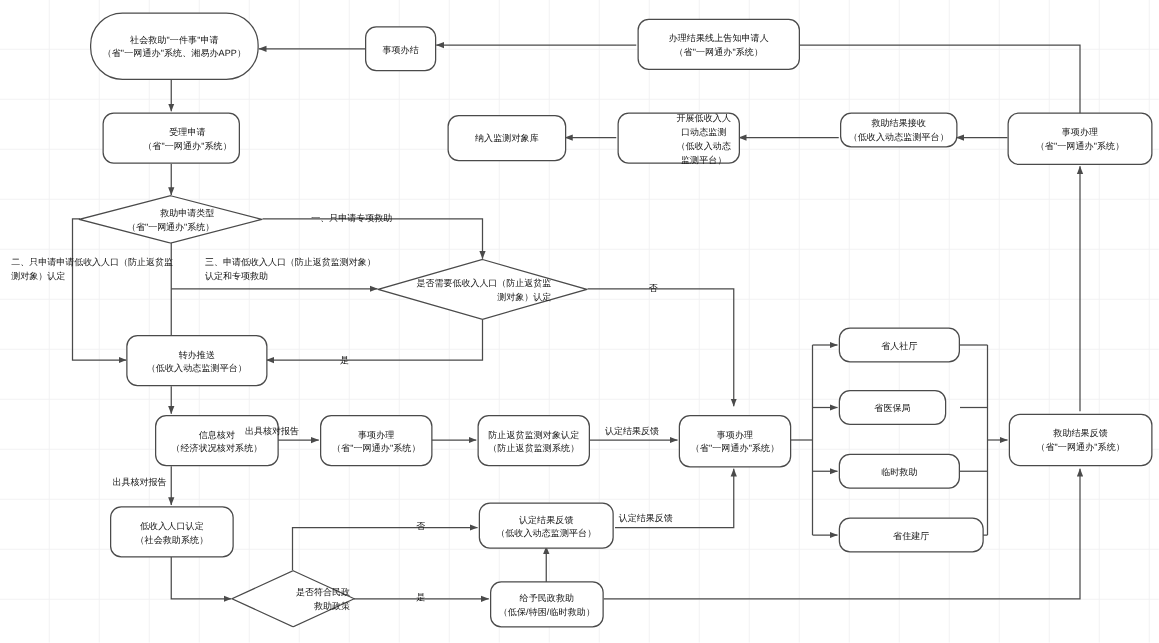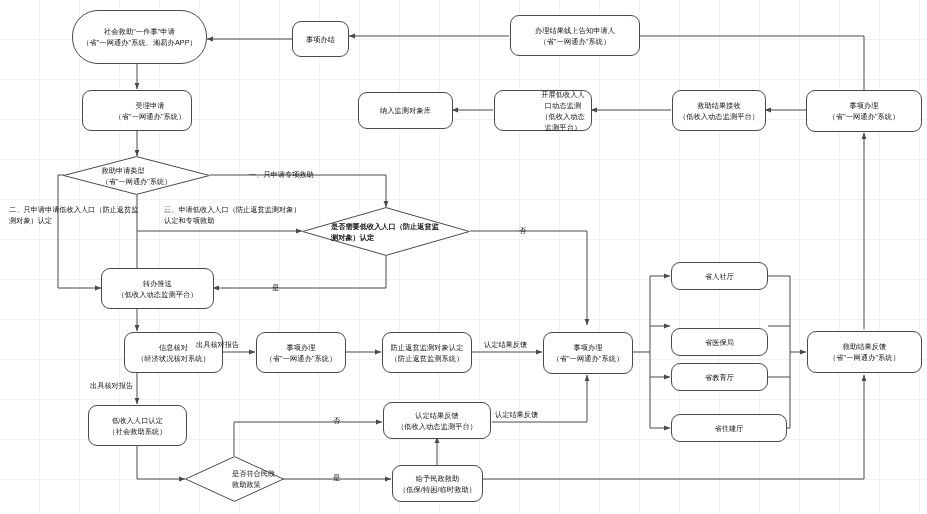--- a/index.html
+++ b/index.html
@@ -38,21 +38,21 @@
   .node.pill{border-radius:26px;}
   .diamond{
     position:absolute;
     z-index:3;
     display:flex;align-items:center;justify-content:center;
   }
   .diamond .dshape{
     position:absolute;left:0;top:0;width:100%;height:100%;
   }
   .diamond .dlabel{
-    position:relative;z-index:2;text-align:left;color:#111;
+    position:relative;z-index:2;text-align:right;color:#111;
     font-size:7.2px;line-height:11px;padding:0 4px;
   }
   .elabel{
     position:absolute;
     font-size:7.2px;
     line-height:11px;
     color:#111;
     background:transparent;
     white-space:nowrap;
     z-index:4;
@@ -153,40 +153,40 @@
 </div>
 
 <div class="node" style="left:510px;top:15px;width:130px;height:41px;">
   <span>办理结果线上告知申请人<br>（省"一网通办"系统）</span>
 </div>
 
 <div class="node" style="left:806px;top:90px;width:116px;height:42px;">
   <span>事项办理<br>（省"一网通办"系统）</span>
 </div>
 
-<div class="node" style="left:672px;top:90px;width:94px;height:41px;justify-content:center;">
+<div class="node" style="left:672px;top:90px;width:94px;height:28px;justify-content:center;">
   <span>救助结果接收<br>（低收入动态监测平台）</span>
 </div>
 
 <div class="node" style="left:494px;top:90px;width:98px;height:41px;padding-left:43px;">
   <span>开展低收入人口动态监测<br>（低收入动态监测平台）</span>
 </div>
 
 <div class="node" style="left:358px;top:92px;width:95px;height:37px;text-align:center;">
   <span>纳入监测对象库</span>
 </div>
 
 <div class="diamond" style="left:63px;top:156px;width:147px;height:39px;">
   <svg class="dshape" viewBox="0 0 147 39" preserveAspectRatio="none">
     <polygon points="73.5,0.6 146.4,19.5 73.5,38.4 0.6,19.5" fill="#ffffff" stroke="#4a4a4a" stroke-width="1"></polygon>
   </svg>
   <span class="dlabel">救助申请类型<br>（省"一网通办"系统）</span>
 </div>
 
-<div class="diamond" style="left:302px;top:207px;width:168px;height:49px;font-weight:bold;">
+<div class="diamond" style="left:302px;top:207px;width:168px;height:49px;">
   <svg class="dshape" viewBox="0 0 168 49" preserveAspectRatio="none">
     <polygon points="84,0.6 167.4,24.5 84,48.4 0.6,24.5" fill="#ffffff" stroke="#4a4a4a" stroke-width="1"></polygon>
   </svg>
   <span class="dlabel" style="width:110px;">是否需要低收入人口（防止返贫监测对象）认定</span>
 </div>
 
 <div class="node" style="left:101px;top:268px;width:113px;height:41px;">
   <span>转办推送<br>（低收入动态监测平台）</span>
 </div>
 
@@ -221,25 +221,25 @@
   <span>认定结果反馈<br>（低收入动态监测平台）</span>
 </div>
 
 <div class="node" style="left:392px;top:465px;width:91px;height:37px;">
   <span>给予民政救助<br>（低保/特困/临时救助）</span>
 </div>
 
 <div class="node" style="left:671px;top:262px;width:97px;height:28px;">
   <span>省人社厅</span>
 </div>
-<div class="node" style="left:671px;top:328px;width:97px;height:28px;">
+<div class="node" style="left:671px;top:312px;width:86px;height:28px;">
   <span>省医保局</span>
 </div>
 <div class="node" style="left:671px;top:363px;width:97px;height:28px;">
-  <span>省教育厅</span>
+  <span>临时救助</span>
 </div>
 <div class="node" style="left:671px;top:414px;width:116px;height:28px;">
   <span>省住建厅</span>
 </div>
 
 <div class="node" style="left:807px;top:331px;width:115px;height:42px;">
   <span>救助结果反馈<br>（省"一网通办"系统）</span>
 </div>
 
 <div class="elabel" style="left:249px;top:169px;">一、只申请专项救助</div>

